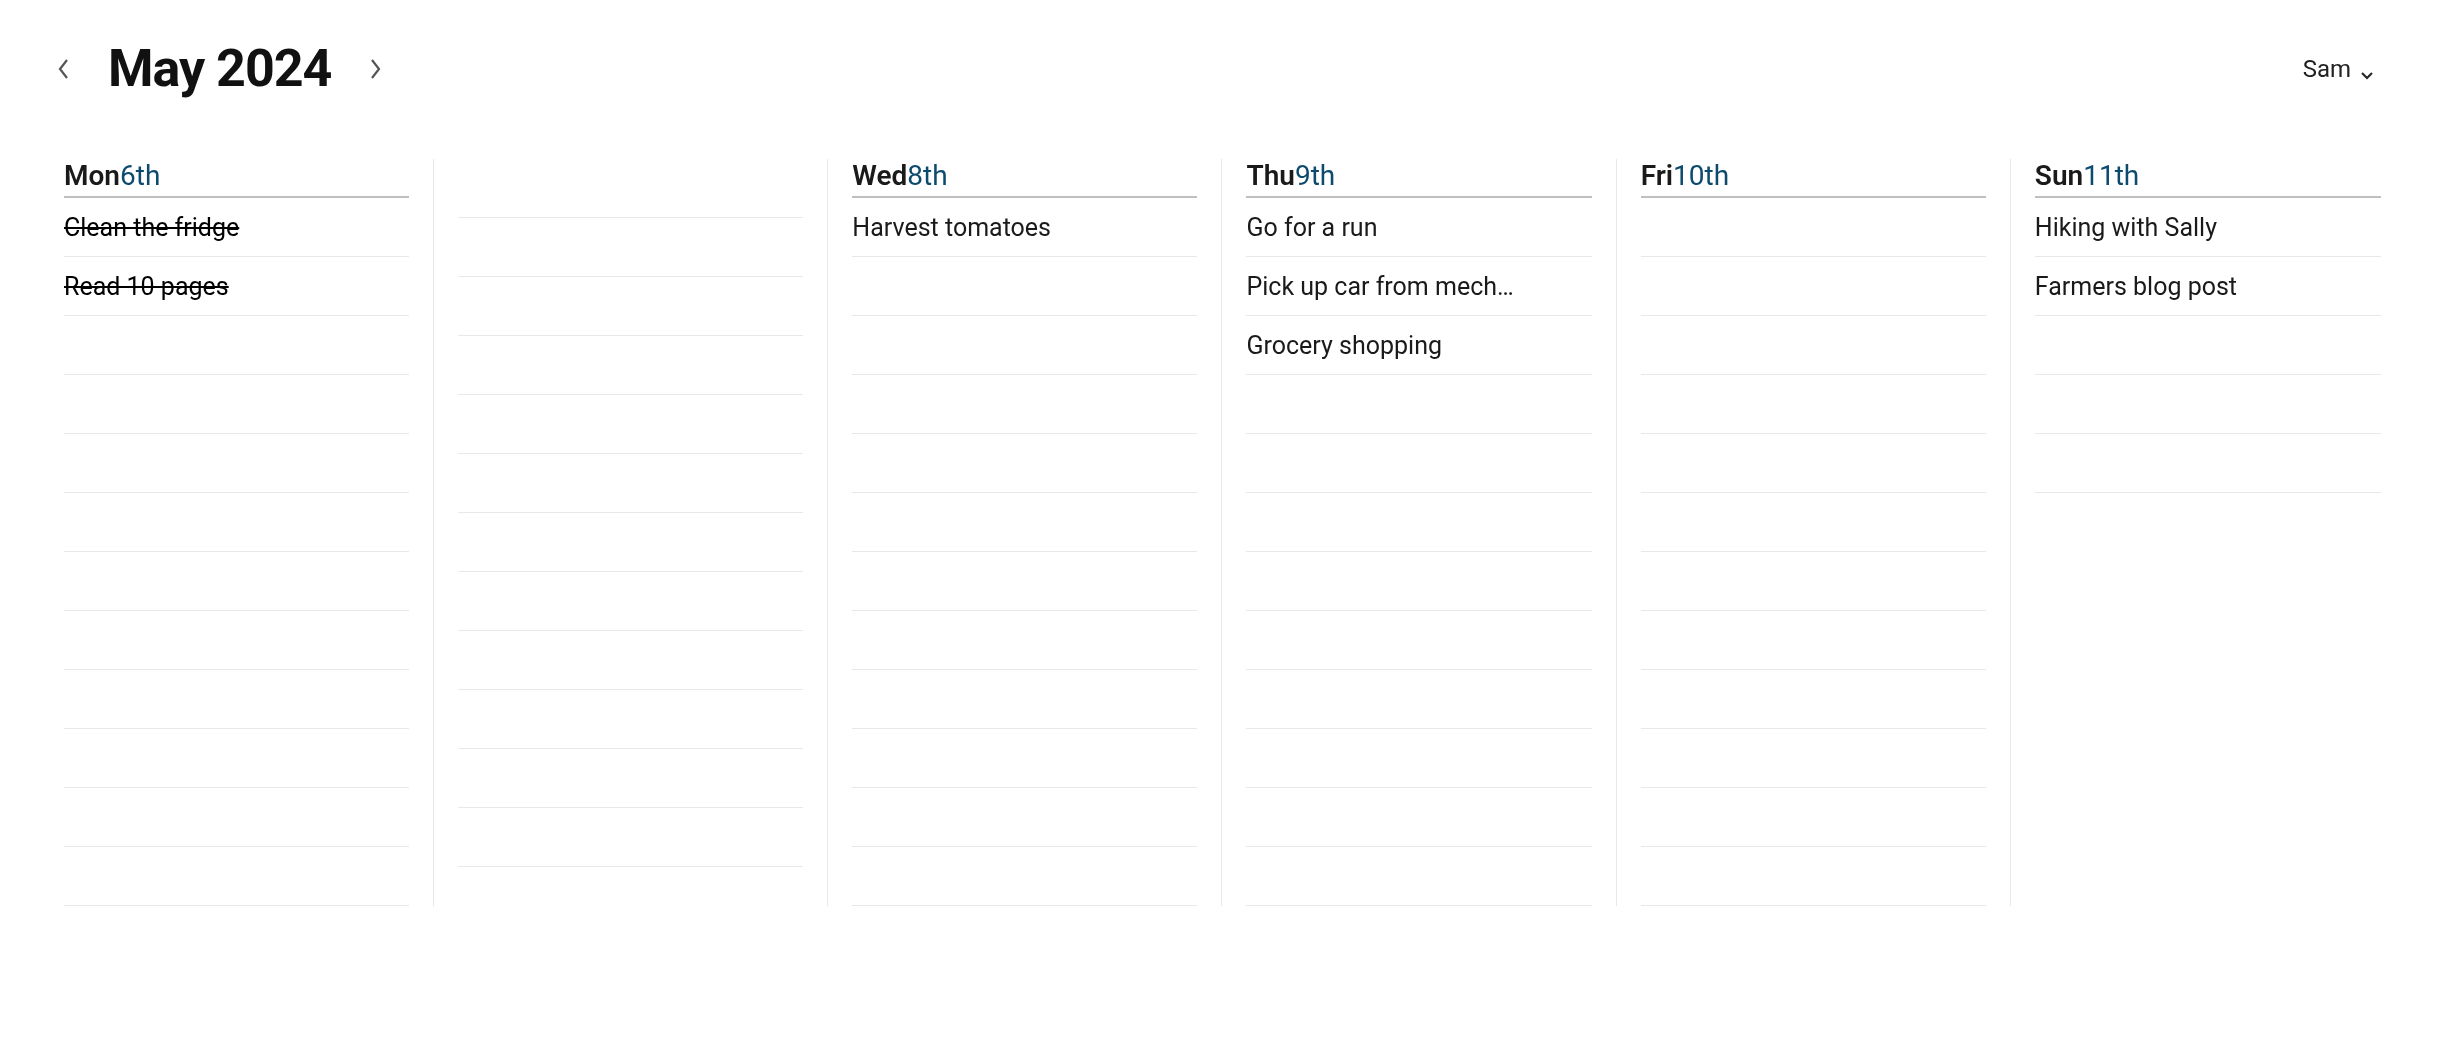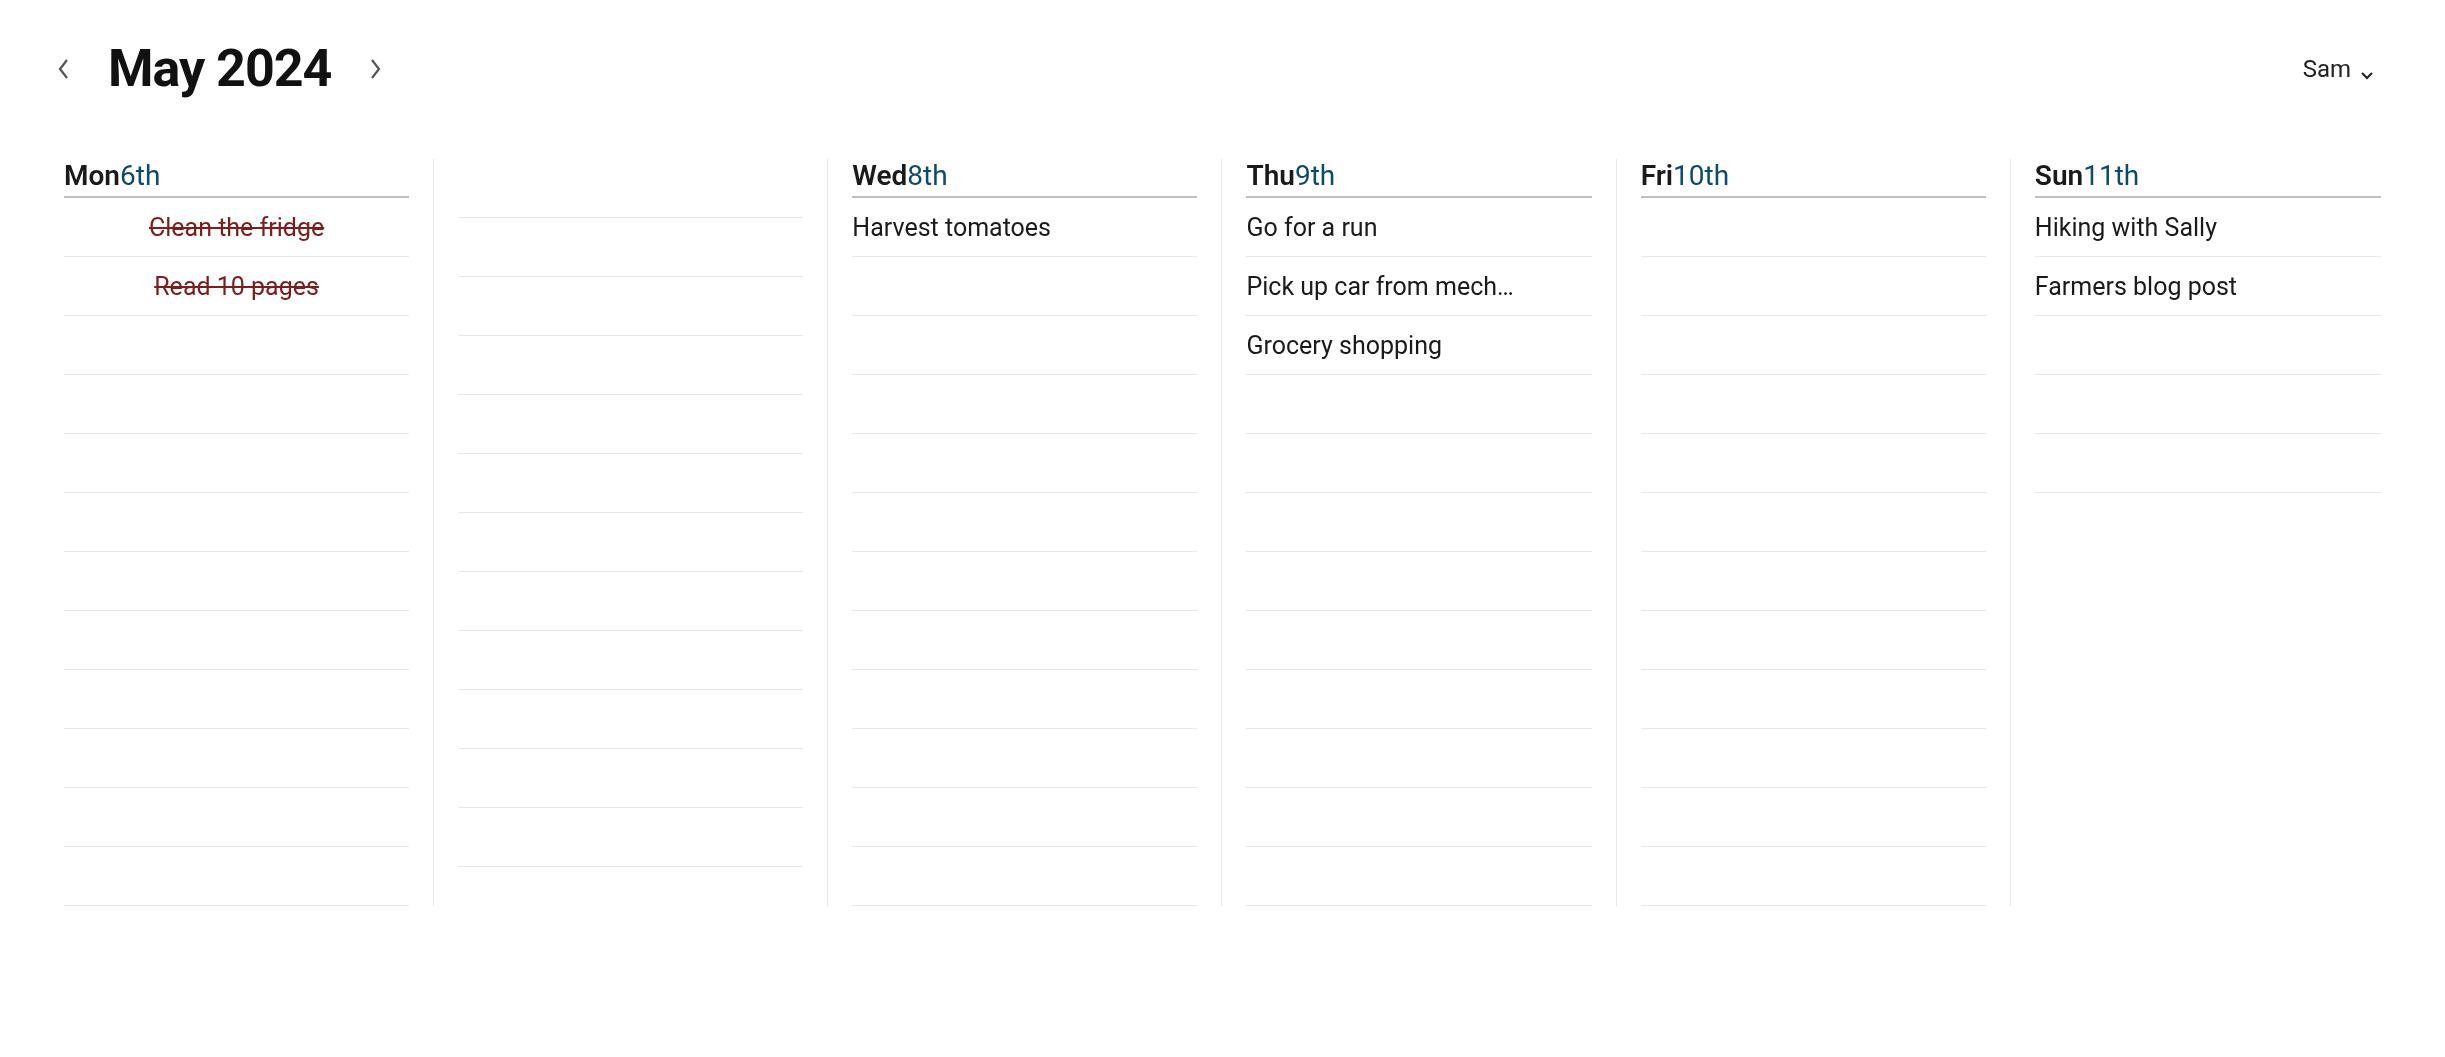--- a/index.html
+++ b/index.html
@@ -95,23 +95,22 @@
     display: flex;
     align-items: center;
     font-size: 25px;
     color: #1a1a1a;
     white-space: nowrap;
     overflow: hidden;
     text-overflow: ellipsis;
     cursor: text;
   }
   .task-row.done {
-    color: #7f1d1d;
+    color: #000000;
     text-decoration: line-through;
-    text-align: center;
   }
   .task-row .label {
     white-space: nowrap;
     overflow: hidden;
     text-overflow: ellipsis;
     width: 100%;
   }
 </style>
 </head>
 <body>

